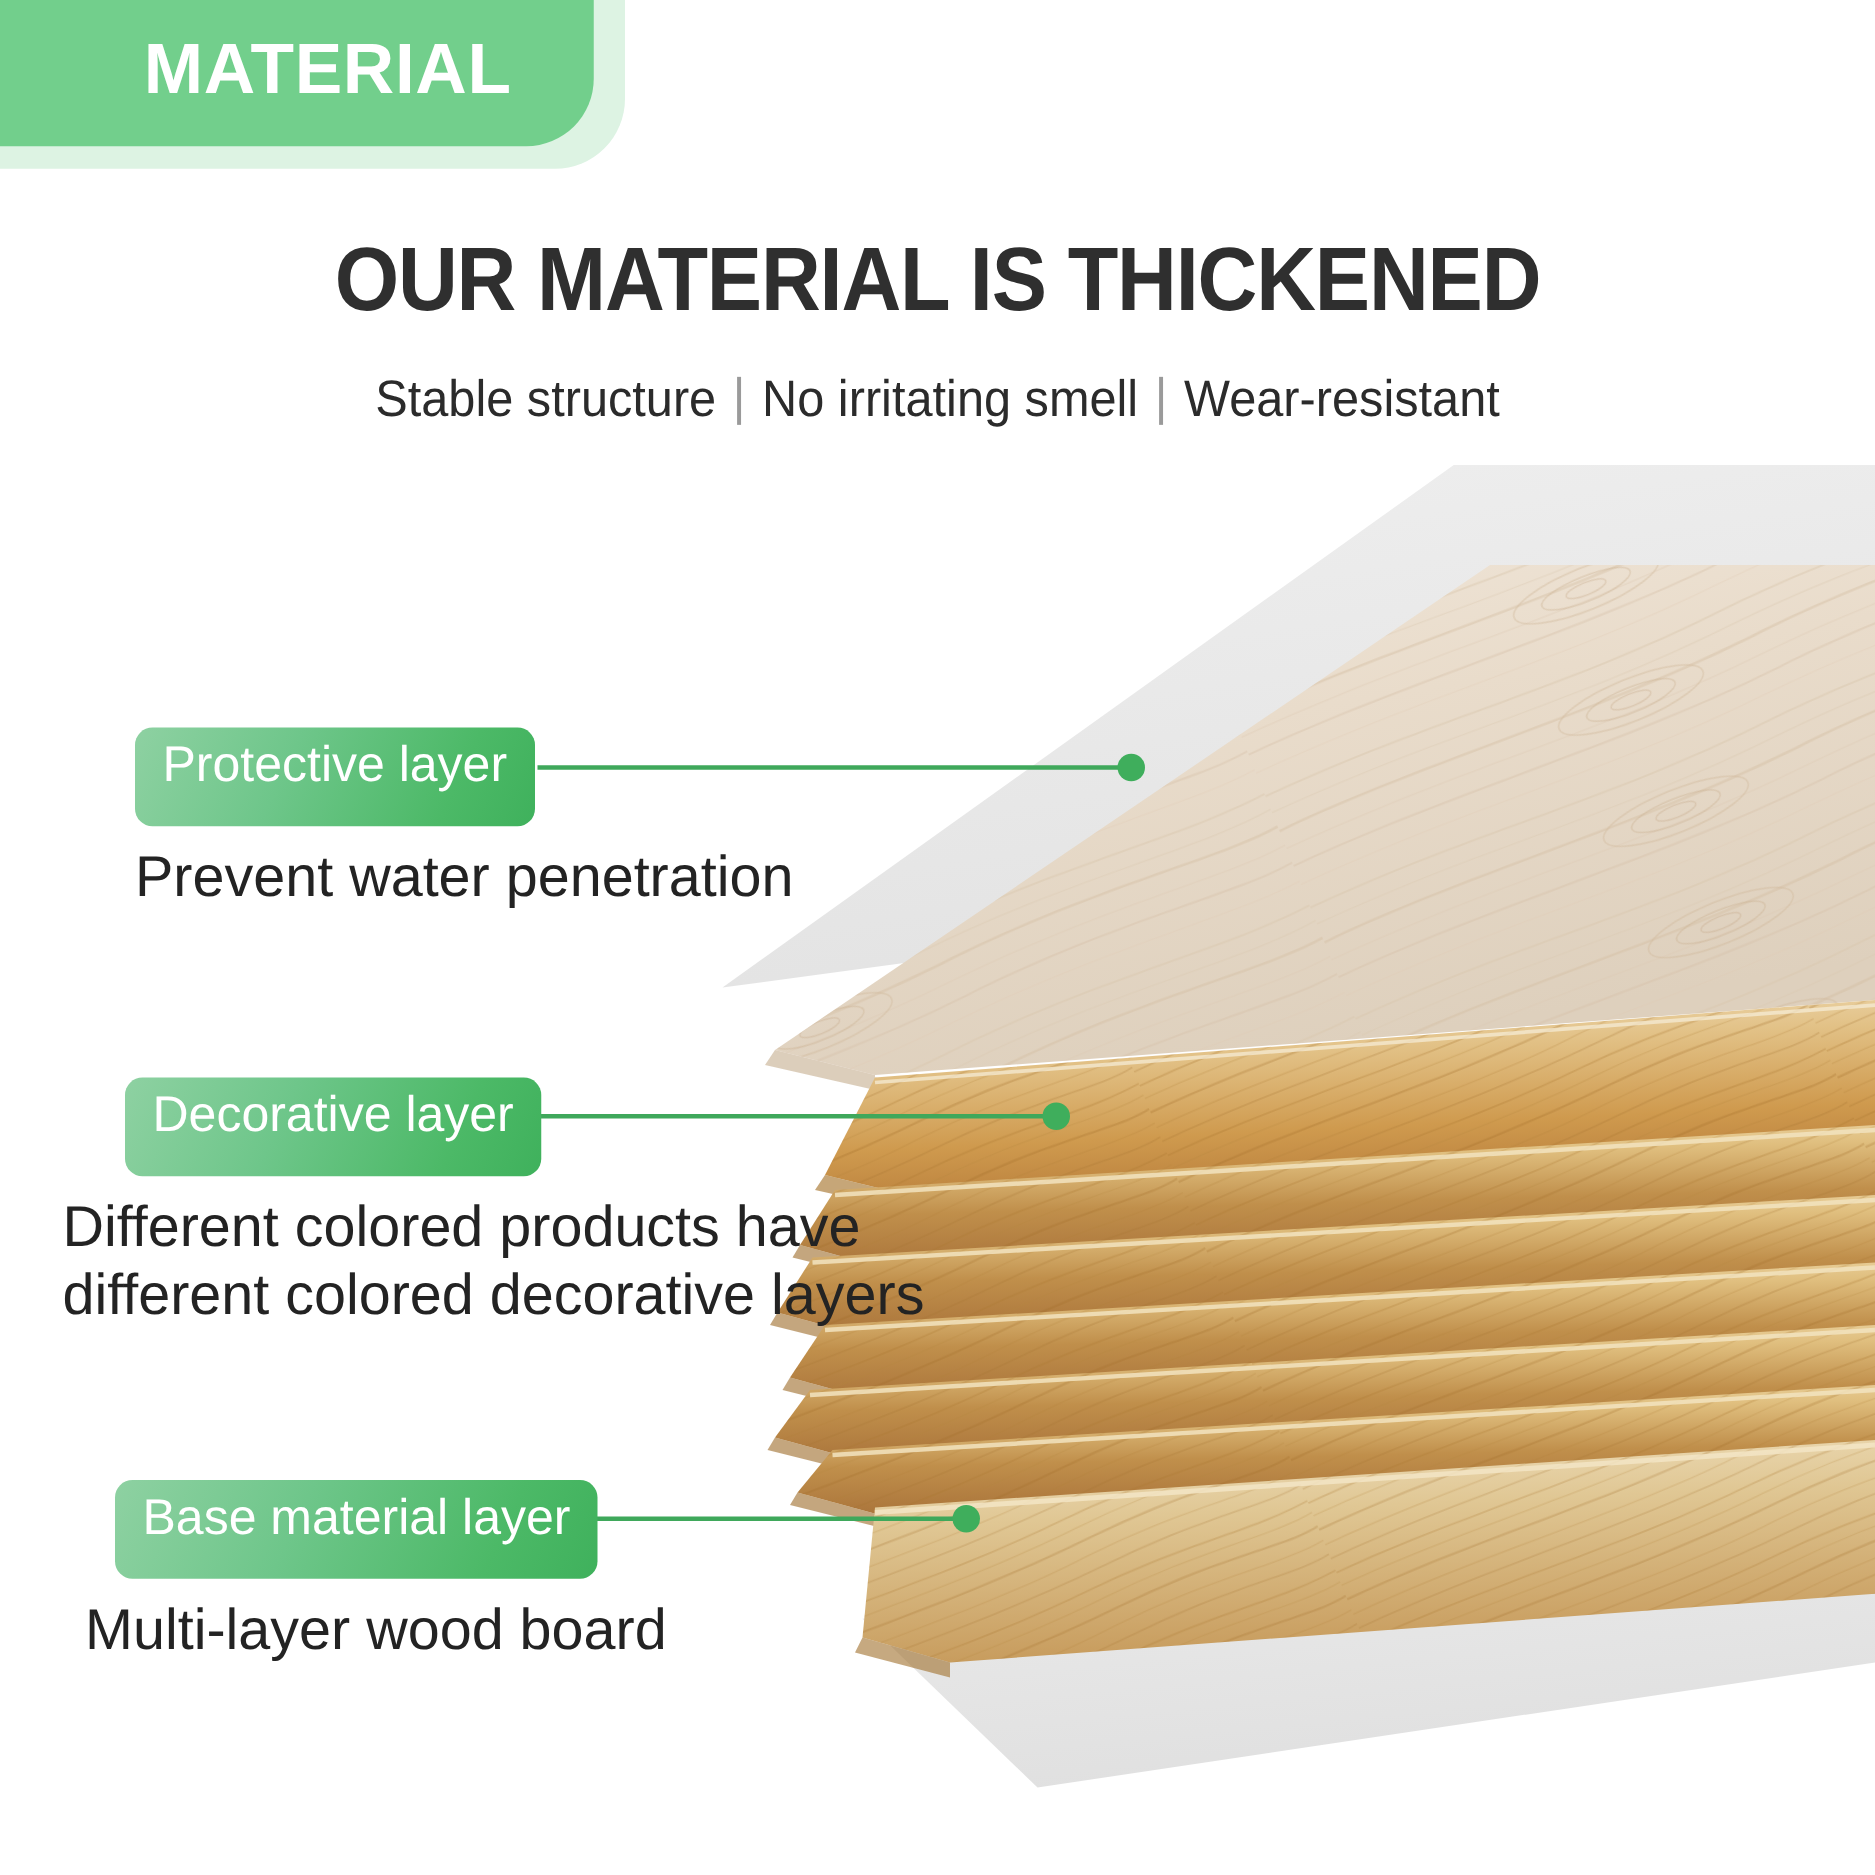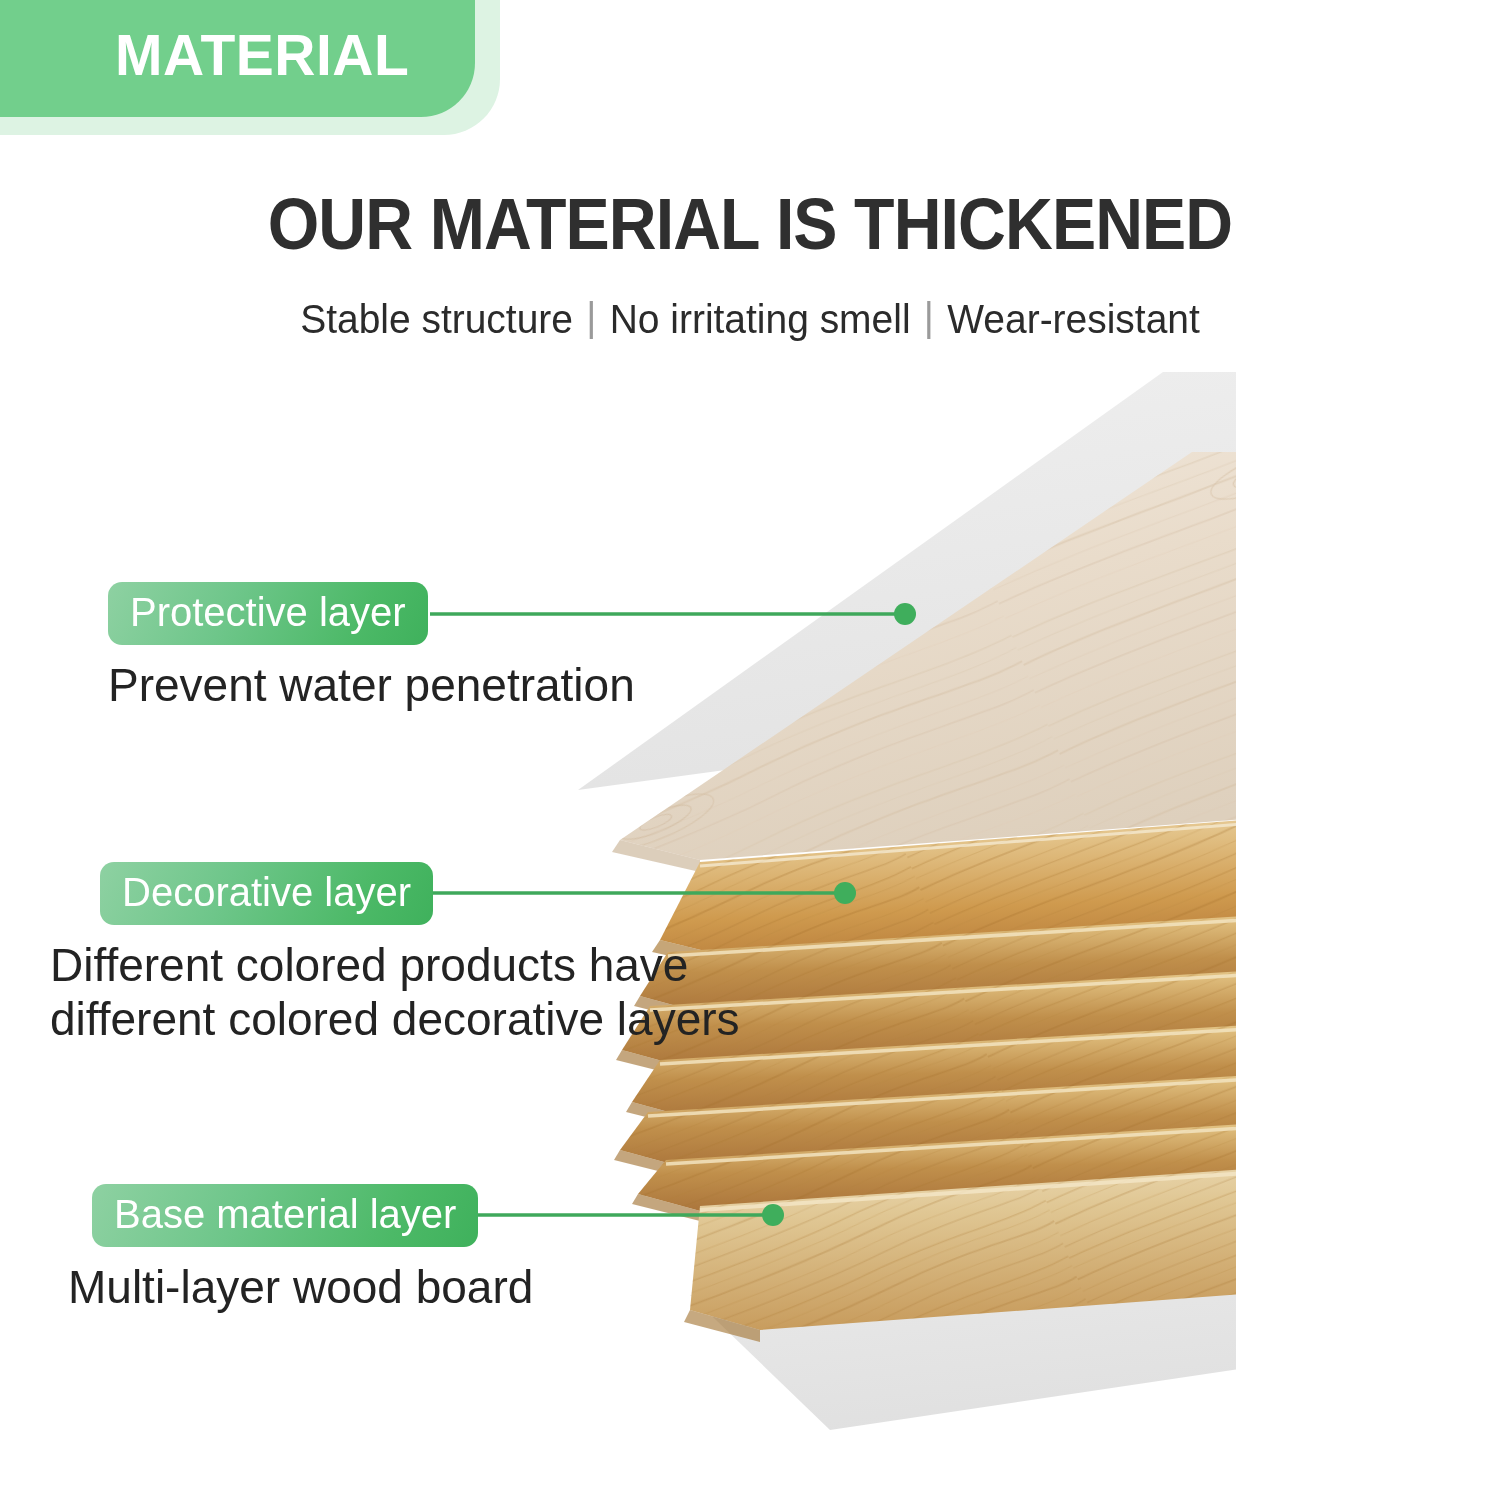--- a/index.html
+++ b/index.html
@@ -6,21 +6,21 @@
     margin: 0;
     padding: 0;
     background: #ffffff;
   }
   body {
     font-family: "Liberation Sans", sans-serif;
   }
 
   #page {
     position: relative;
-    width: 1236px;
+    width: 1500px;
     height: 1500px;
     overflow: hidden;
     background: #ffffff;
   }
 
   
   .banner-shadow {
     position: absolute;
     left: -40px;
     top: 0;
@@ -95,21 +95,21 @@
     top: 0;
     width: 1500px;
     height: 1500px;
     z-index: 2;
   }
 
   
   .callout { position: absolute; z-index: 6; }
   .badge {
     display: inline-block;
-    padding: 9px 22px 12px 22px;
+    padding: 9px 22px 28px 22px;
     border-radius: 14px;
     color: #ffffff;
     font-size: 40px;
     line-height: 1.05;
     background: linear-gradient(115deg, #8ed1a2 0%, #6ec68a 38%, #4cb967 78%, #3fb15c 100%);
     font-family: "Liberation Sans", sans-serif;
     white-space: nowrap;
   }
   .desc {
     margin-top: 13px;

